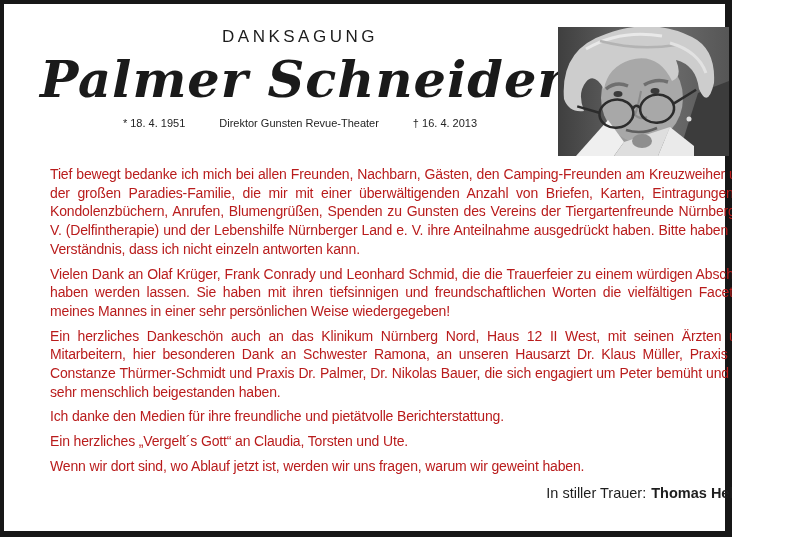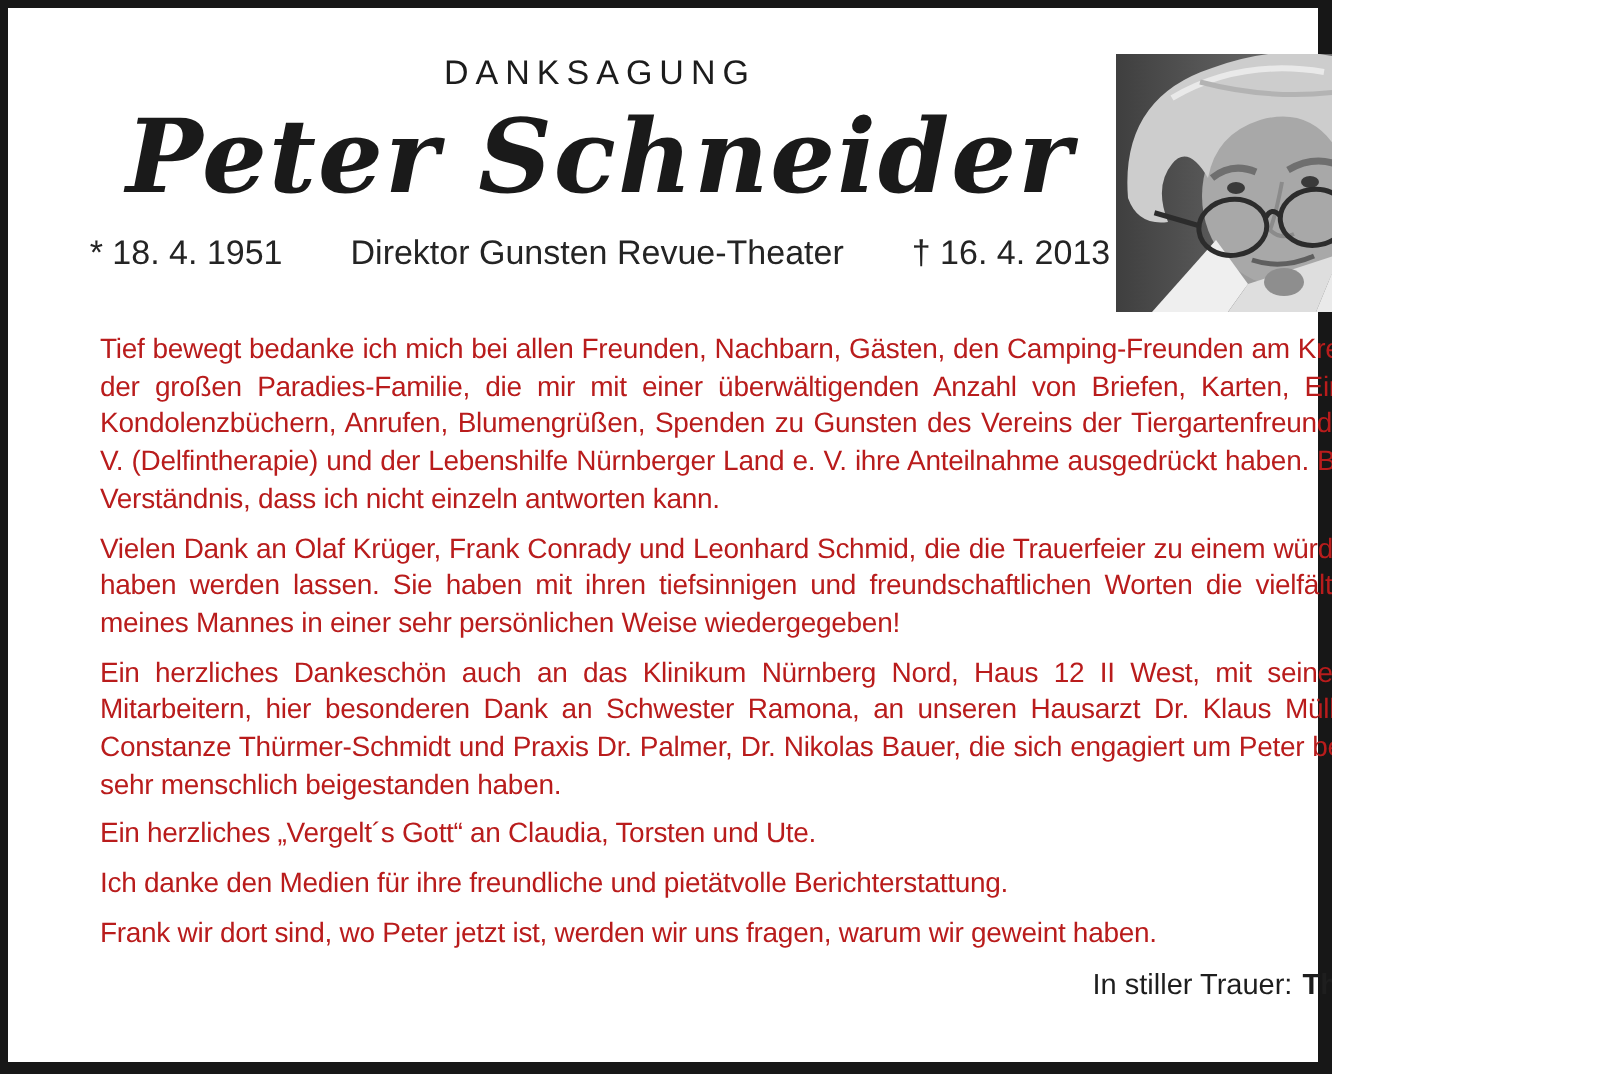--- a/index.html
+++ b/index.html
@@ -1,19 +1,19 @@
 <!DOCTYPE html>
 <html lang="de"><head>
 <meta charset="utf-8">
 <style>
   * { box-sizing: border-box; }
   html, body { margin: 0; padding: 0; background: #ffffff; }
   .frame {
     position: relative;
-    width: 666px;
+    width: 732px;
     height: 537px;
     background: #171717;
     font-family: "Liberation Sans", sans-serif;
     color: #222222;
     overflow: hidden;
   }
   .page {
     position: absolute;
     left: 4px; top: 4px; right: 7px; bottom: 6px;
     background: #ffffff;
@@ -40,21 +40,21 @@
     line-height: 1.04;
     letter-spacing: 1px;
     color: #1a1a1a;
     white-space: nowrap;
   }
   .dates {
     margin-top: 11px;
     display: flex;
     justify-content: center;
     gap: 34px;
-    font-size: 17px;
+    font-size: 11px;
     color: #242424;
     white-space: nowrap;
   }
   .photo {
     position: absolute;
     left: 554px; top: 23px;
     width: 171px; height: 129px;
     background: #666;
     overflow: hidden;
   }
@@ -85,21 +85,21 @@
   }
 </style>
 </head>
 <body>
 
 <div class="frame">
   <div class="page">
 
     <div class="header-text">
       <div class="kicker">DANKSAGUNG</div>
-      <div class="deceased-name">Peter Schneider</div>
+      <div class="deceased-name">Palmer Schneider</div>
       <div class="dates">
         <span>* 18. 4. 1951</span>
         <span>Direktor Gunsten Revue-Theater</span>
         <span>† 16. 4. 2013</span>
       </div>
     </div>
 
     <div class="photo">
       <svg width="171" height="129" viewBox="0 0 171 129" xmlns="http://www.w3.org/2000/svg">
         <defs>
@@ -135,23 +135,23 @@
           <path d="M116 81 L140 70" stroke="#2c2c2c" stroke-width="2.5" fill="none"></path>
         </g>
         <circle cx="131" cy="92" r="2.5" fill="#dddddd"></circle>
       </svg>
     </div>
 
     <div class="body-text">
       <p>Tief bewegt bedanke ich mich bei allen Freunden, Nachbarn, Gästen, den Camping-Freunden am Kreuzweiher und der großen Paradies-Familie, die mir mit einer überwältigenden Anzahl von Briefen, Karten, Eintragungen in Kondolenzbüchern, Anrufen, Blumengrüßen, Spenden zu Gunsten des Vereins der Tiergartenfreunde Nürnberg e. V. (Delfintherapie) und der Lebenshilfe Nürnberger Land e. V. ihre Anteilnahme ausgedrückt haben. Bitte haben Sie Verständnis, dass ich nicht einzeln antworten kann.</p>
       <p>Vielen Dank an Olaf Krüger, Frank Conrady und Leonhard Schmid, die die Trauerfeier zu einem würdigen Abschied haben werden lassen. Sie haben mit ihren tiefsinnigen und freundschaftlichen Worten die vielfältigen Facetten meines Mannes in einer sehr persönlichen Weise wiedergegeben!</p>
       <p>Ein herzliches Dankeschön auch an das Klinikum Nürnberg Nord, Haus 12 II West, mit seinen Ärzten und Mitarbeitern, hier besonderen Dank an Schwester Ramona, an unseren Hausarzt Dr. Klaus Müller, Praxis Dr. Constanze Thürmer-Schmidt und Praxis Dr. Palmer, Dr. Nikolas Bauer, die sich engagiert um Peter bemüht und mir sehr menschlich beigestanden haben.</p>
+      <p>Ich danke den Medien für ihre freundliche und pietätvolle Berichterstattung.</p>
       <p>Ein herzliches „Vergelt´s Gott“ an Claudia, Torsten und Ute.</p>
-      <p>Ich danke den Medien für ihre freundliche und pietätvolle Berichterstattung.</p>
-      <p>Frank wir dort sind, wo Peter jetzt ist, werden wir uns fragen, warum wir geweint haben.</p>
+      <p>Wenn wir dort sind, wo Ablauf jetzt ist, werden wir uns fragen, warum wir geweint haben.</p>
 
       <div class="closing">
         <span>In stiller Trauer:</span><span class="closing-name">Thomas Heber</span>
       </div>
     </div>
 
   </div>
 </div>
 
 </body></html>

